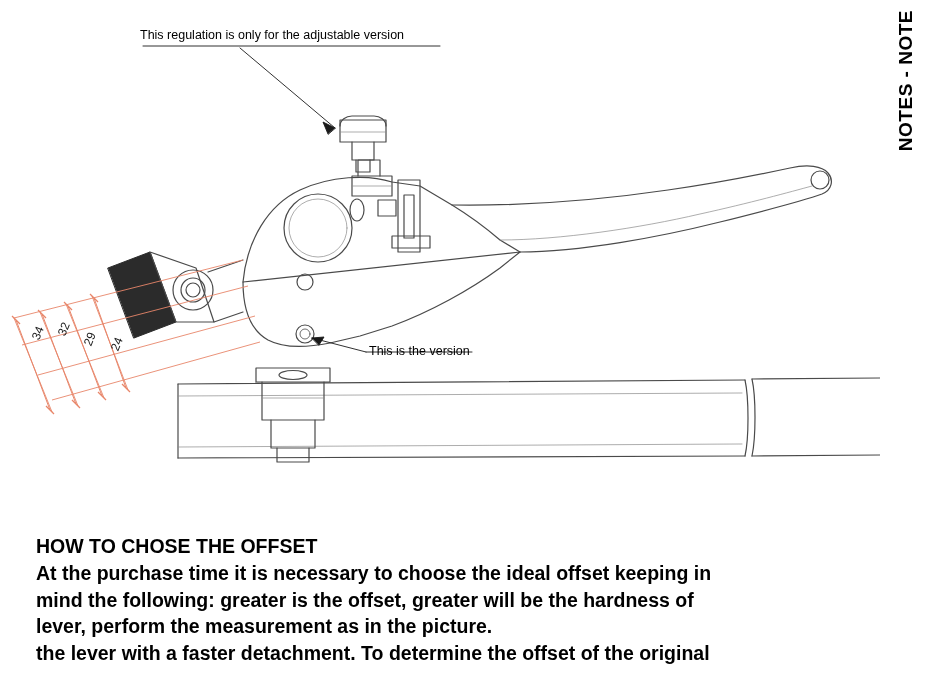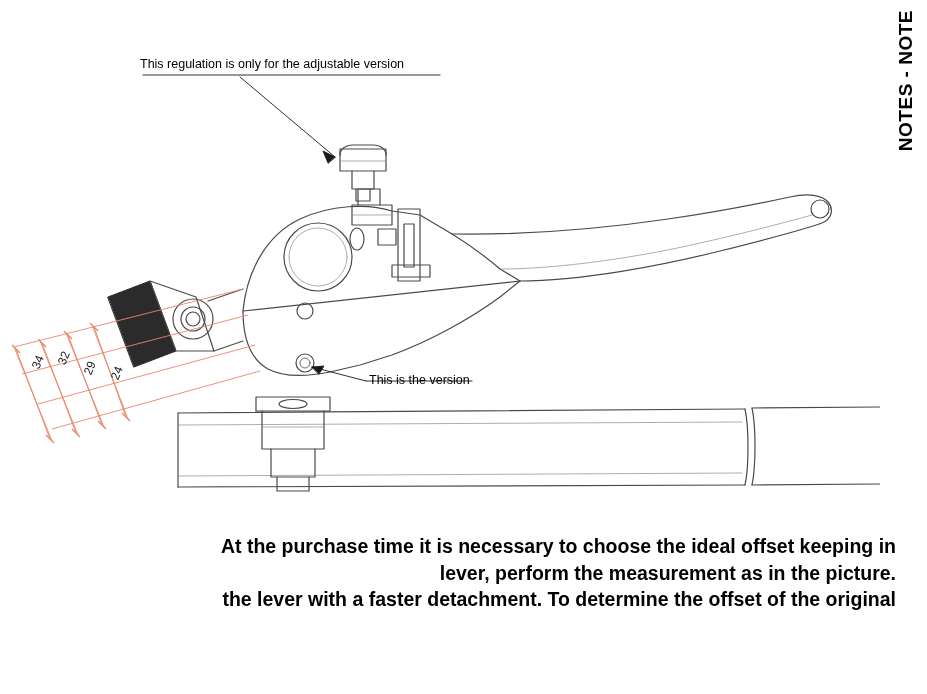--- a/index.html
+++ b/index.html
@@ -39,21 +39,20 @@
     letter-spacing: 0.5px;
     color: #000;
   }
   
   .drawing {
     position: absolute;
     left: 0;
     top: 0;
     width: 880px;
     height: 500px;
-    margin-top: 29px;
   }
   .drawing svg {
     display: block;
   }
   
   .anno {
     position: absolute;
     font-size: 12.5px;
     font-family: "Liberation Sans", sans-serif;
     color: #000;
@@ -87,21 +86,20 @@
     margin: 0 0 1px 0;
   }
   .body-text {
     font-size: 19.5px;
     font-weight: bold;
     line-height: 26.5px;
     margin: 0;
   }
   .body-text span {
     display: block;
-    text-align: right;
   }
 </style>
 </head>
 <body>
 
 <div class="page">
 
   <div class="side-note">
     <div class="side-note-text">NOTES - NOTE</div>
   </div>
@@ -242,20 +240,22 @@
     <div class="anno anno-top">This regulation is only for the adjustable version</div>
     <div class="anno anno-offset">This is the version</div>
 
     <div class="dim-label" style="left:31px; top:326px; transform: rotate(-68deg);">34</div>
     <div class="dim-label" style="left:57px; top:322px; transform: rotate(-68deg);">32</div>
     <div class="dim-label" style="left:83px; top:332px; transform: rotate(-68deg);">29</div>
     <div class="dim-label" style="left:110px; top:337px; transform: rotate(-68deg);">24</div>
   </div>
 
   <div class="text-block">
+    <h2 class="heading">HOW TO CHOSE THE OFFSET</h2>
     <p class="body-text">
       <span>At the purchase time it is necessary to choose the ideal offset keeping in</span>
+      <span>mind the following: greater is the offset, greater will be the hardness of</span>
       <span>lever, perform the measurement as in the picture.</span>
       <span>the lever with a faster detachment. To determine the offset of the original</span>
     </p>
   </div>
 
 </div>
 
 </body></html>

